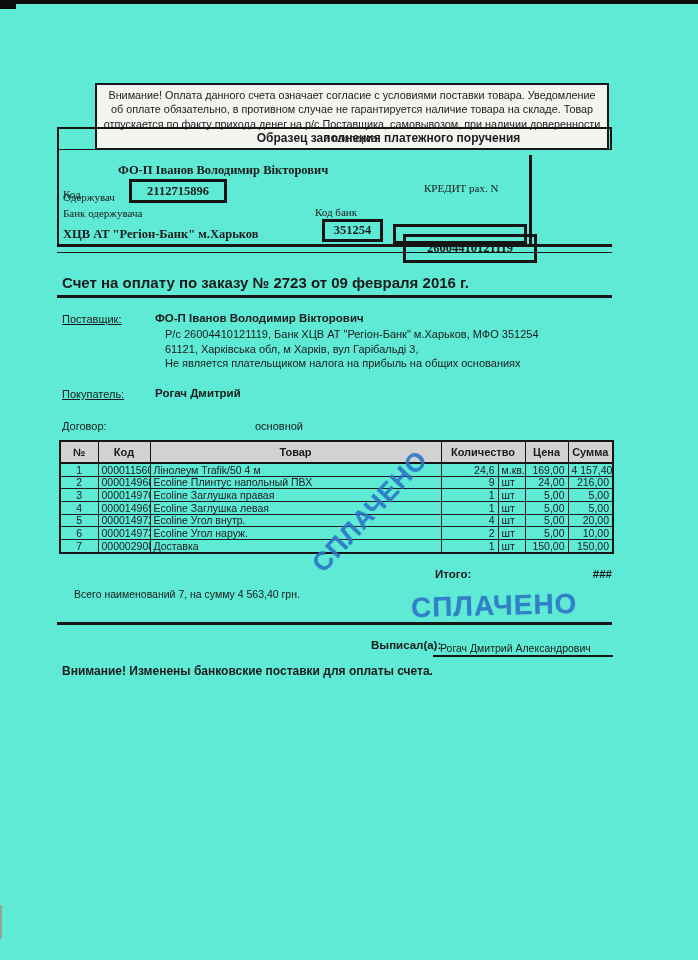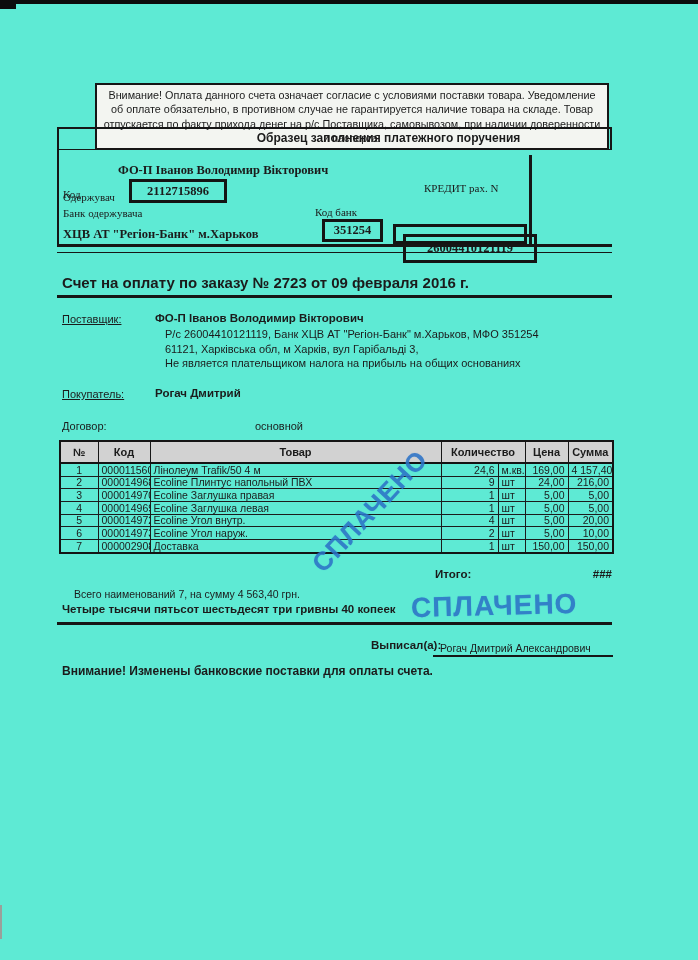--- a/index.html
+++ b/index.html
@@ -200,21 +200,20 @@
         <td class="c-unit">шт</td>
         <td class="c-price">150,00</td>
         <td class="c-sum">150,00</td>
       </tr>
     </tbody>
   </table>
 
   <div class="totals-lbl">Итого:</div>
   <div class="totals-val">###</div>
   <div class="sum-line1">Всего наименований 7, на сумму 4 563,40 грн.</div>
-  <div class="sum-line2">Четыре тысячи пятьсот шестьдесят три гривны 40 копеек</div>
 
   <div class="stamp stamp-diag">СПЛАЧЕНО</div>
   <div class="stamp stamp-h">СПЛАЧЕНО</div>
 
   <div class="hline" style="left:57px;top:622px;width:555px;height:3px;"></div>
 
   <div class="sig-lbl">Выписал(а):</div>
   <div class="sig-name">Рогач Дмитрий Александрович</div>
   <div class="hline" style="left:433px;top:655px;width:180px;height:1.5px;"></div>
 

